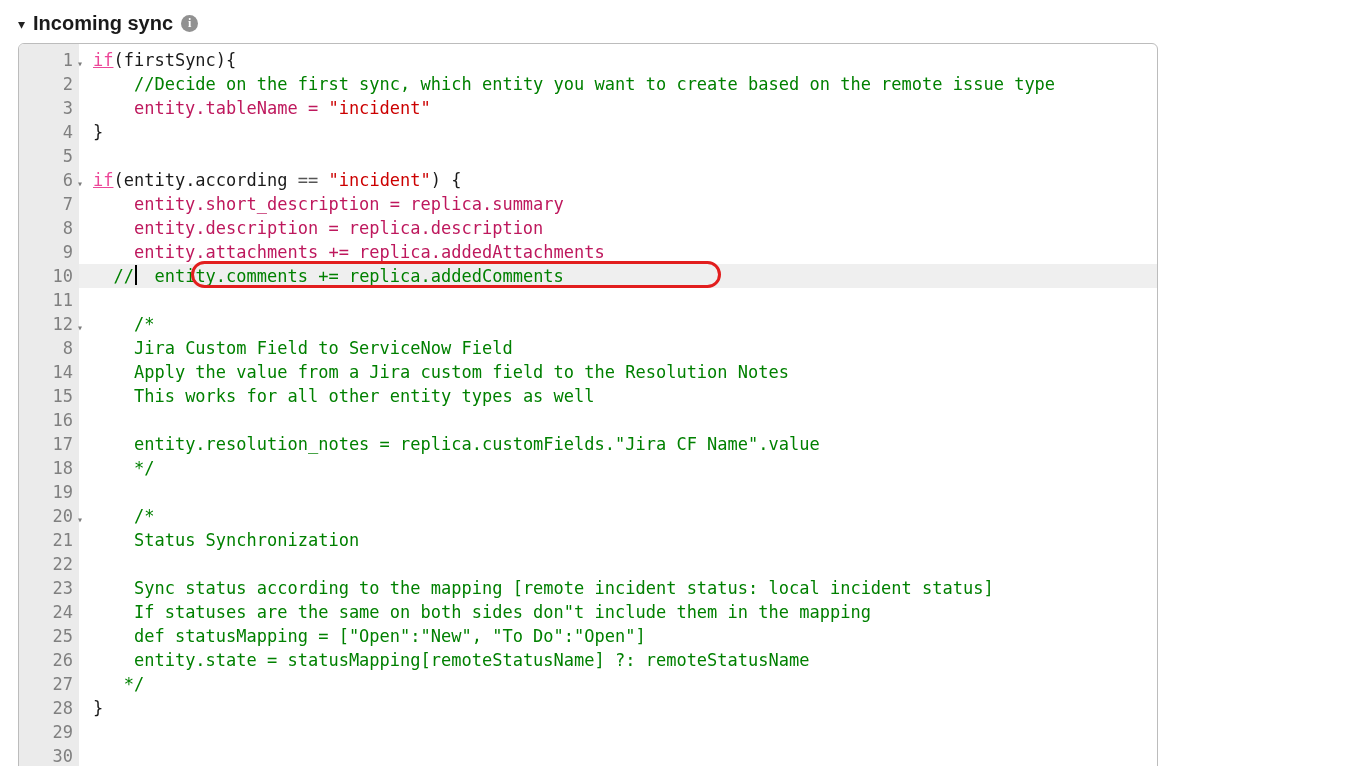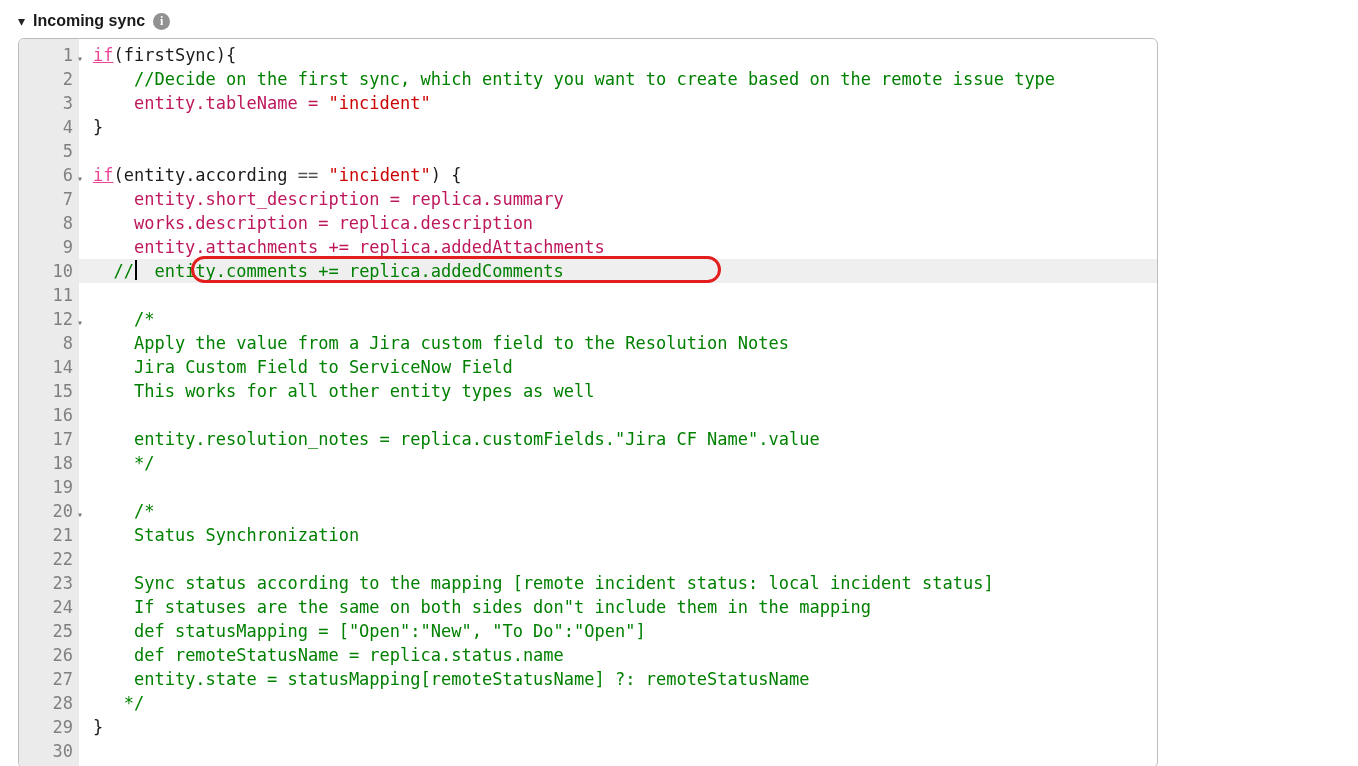--- a/index.html
+++ b/index.html
@@ -1,19 +1,19 @@
 <!DOCTYPE html>
 <html><head>
 <meta charset="utf-8">
 <style>
   * { box-sizing: border-box; margin: 0; padding: 0; }
   body { font-family: -apple-system, BlinkMacSystemFont, "Segoe UI", Helvetica, Arial, sans-serif; background: #fff; padding: 12px 18px; }
   .header { display: flex; align-items: center; gap: 8px; margin-bottom: 8px; }
   .chevron { font-size: 14px; color: #222; user-select: none; }
-  .title { font-size: 16px; font-weight: 700; color: #1a1a1a; }
+  .title { font-size: 20px; font-weight: 700; color: #1a1a1a; }
   .info-icon { width: 17px; height: 17px; border-radius: 50%; background: #919191; color: #fff; display: inline-flex; align-items: center; justify-content: center; font-size: 12px; font-weight: 900; font-family: serif; }
   .editor-wrap { border: 1px solid #bcbcbc; border-radius: 6px; overflow: hidden; width: 1140px; }
   .editor { display: flex; font-family: "Menlo", "Monaco", "Consolas", monospace; font-size: 17px; line-height: 24px; }
   .gutter { background: #ebebeb; color: #808080; text-align: right; padding: 4px 6px 4px 14px; user-select: none; min-width: 60px; }
   .gutter-line { height: 24px; position: relative; }
   .fold-marker { position: absolute; right: -10px; top: 4px; font-size: 10px; color: #7d7d7d; }
   .code { flex: 1; padding: 4px 0; position: relative; }
   .code-line { height: 24px; padding-left: 14px; white-space: pre; position: relative; }
   .code-line.highlighted { background: #efefef; }
   .kw { color: #ec4899; text-decoration: underline; }
@@ -69,39 +69,38 @@
         <div class="gutter-line">30</div>
       </div>
     <div class="code" id="code">
         <div class="code-line"><span class="kw">if</span><span class="punct">(firstSync){</span></div>
         <div class="code-line"><span>    </span><span class="cmt">//Decide on the first sync, which entity you want to create based on the remote issue type</span></div>
         <div class="code-line"><span class="ident">    entity.tableName = </span><span class="str">"incident"</span></div>
         <div class="code-line"><span class="punct">}</span></div>
         <div class="code-line"><span></span></div>
         <div class="code-line"><span class="kw">if</span><span class="punct">(entity.according </span><span class="op">==</span><span> </span><span class="str">"incident"</span><span class="punct">) {</span></div>
         <div class="code-line"><span class="ident">    entity.short_description = replica.summary</span></div>
-        <div class="code-line"><span class="ident">    works.description = replica.description</span></div>
+        <div class="code-line"><span class="ident">    entity.description = replica.description</span></div>
         <div class="code-line"><span class="ident">    entity.attachments += replica.addedAttachments</span></div>
         <div class="code-line highlighted"><span>  </span><span class="cmt">//</span><span class="cursor"></span><span class="cmt">  entity.comments += replica.addedComments</span></div>
         <div class="code-line"><span></span></div>
         <div class="code-line"><span>    </span><span class="cmt">/*</span></div>
+        <div class="code-line"><span>    </span><span class="cmt">Jira Custom Field to ServiceNow Field</span></div>
         <div class="code-line"><span>    </span><span class="cmt">Apply the value from a Jira custom field to the Resolution Notes</span></div>
-        <div class="code-line"><span>    </span><span class="cmt">Jira Custom Field to ServiceNow Field</span></div>
         <div class="code-line"><span>    </span><span class="cmt">This works for all other entity types as well</span></div>
         <div class="code-line"><span></span></div>
         <div class="code-line"><span>    </span><span class="cmt">entity.resolution_notes = replica.customFields."Jira CF Name".value</span></div>
         <div class="code-line"><span>    </span><span class="cmt">*/</span></div>
         <div class="code-line"><span></span></div>
         <div class="code-line"><span>    </span><span class="cmt">/*</span></div>
         <div class="code-line"><span>    </span><span class="cmt">Status Synchronization</span></div>
         <div class="code-line"><span></span></div>
         <div class="code-line"><span>    </span><span class="cmt">Sync status according to the mapping [remote incident status: local incident status]</span></div>
         <div class="code-line"><span>    </span><span class="cmt">If statuses are the same on both sides don"t include them in the mapping</span></div>
         <div class="code-line"><span>    </span><span class="cmt">def statusMapping = ["Open":"New", "To Do":"Open"]</span></div>
-        <div class="code-line"><span>    </span><span class="cmt">def remoteStatusName = replica.status.name</span></div>
         <div class="code-line"><span>    </span><span class="cmt">entity.state = statusMapping[remoteStatusName] ?: remoteStatusName</span></div>
         <div class="code-line"><span>   </span><span class="cmt">*/</span></div>
         <div class="code-line"><span class="punct">}</span></div>
         <div class="code-line"><span></span></div>
         <div class="annot" style="left: 112px; top: 217px; width: 530px; height: 27px;"></div>
       </div>
   </div>
 </div>
 
 </body></html>

